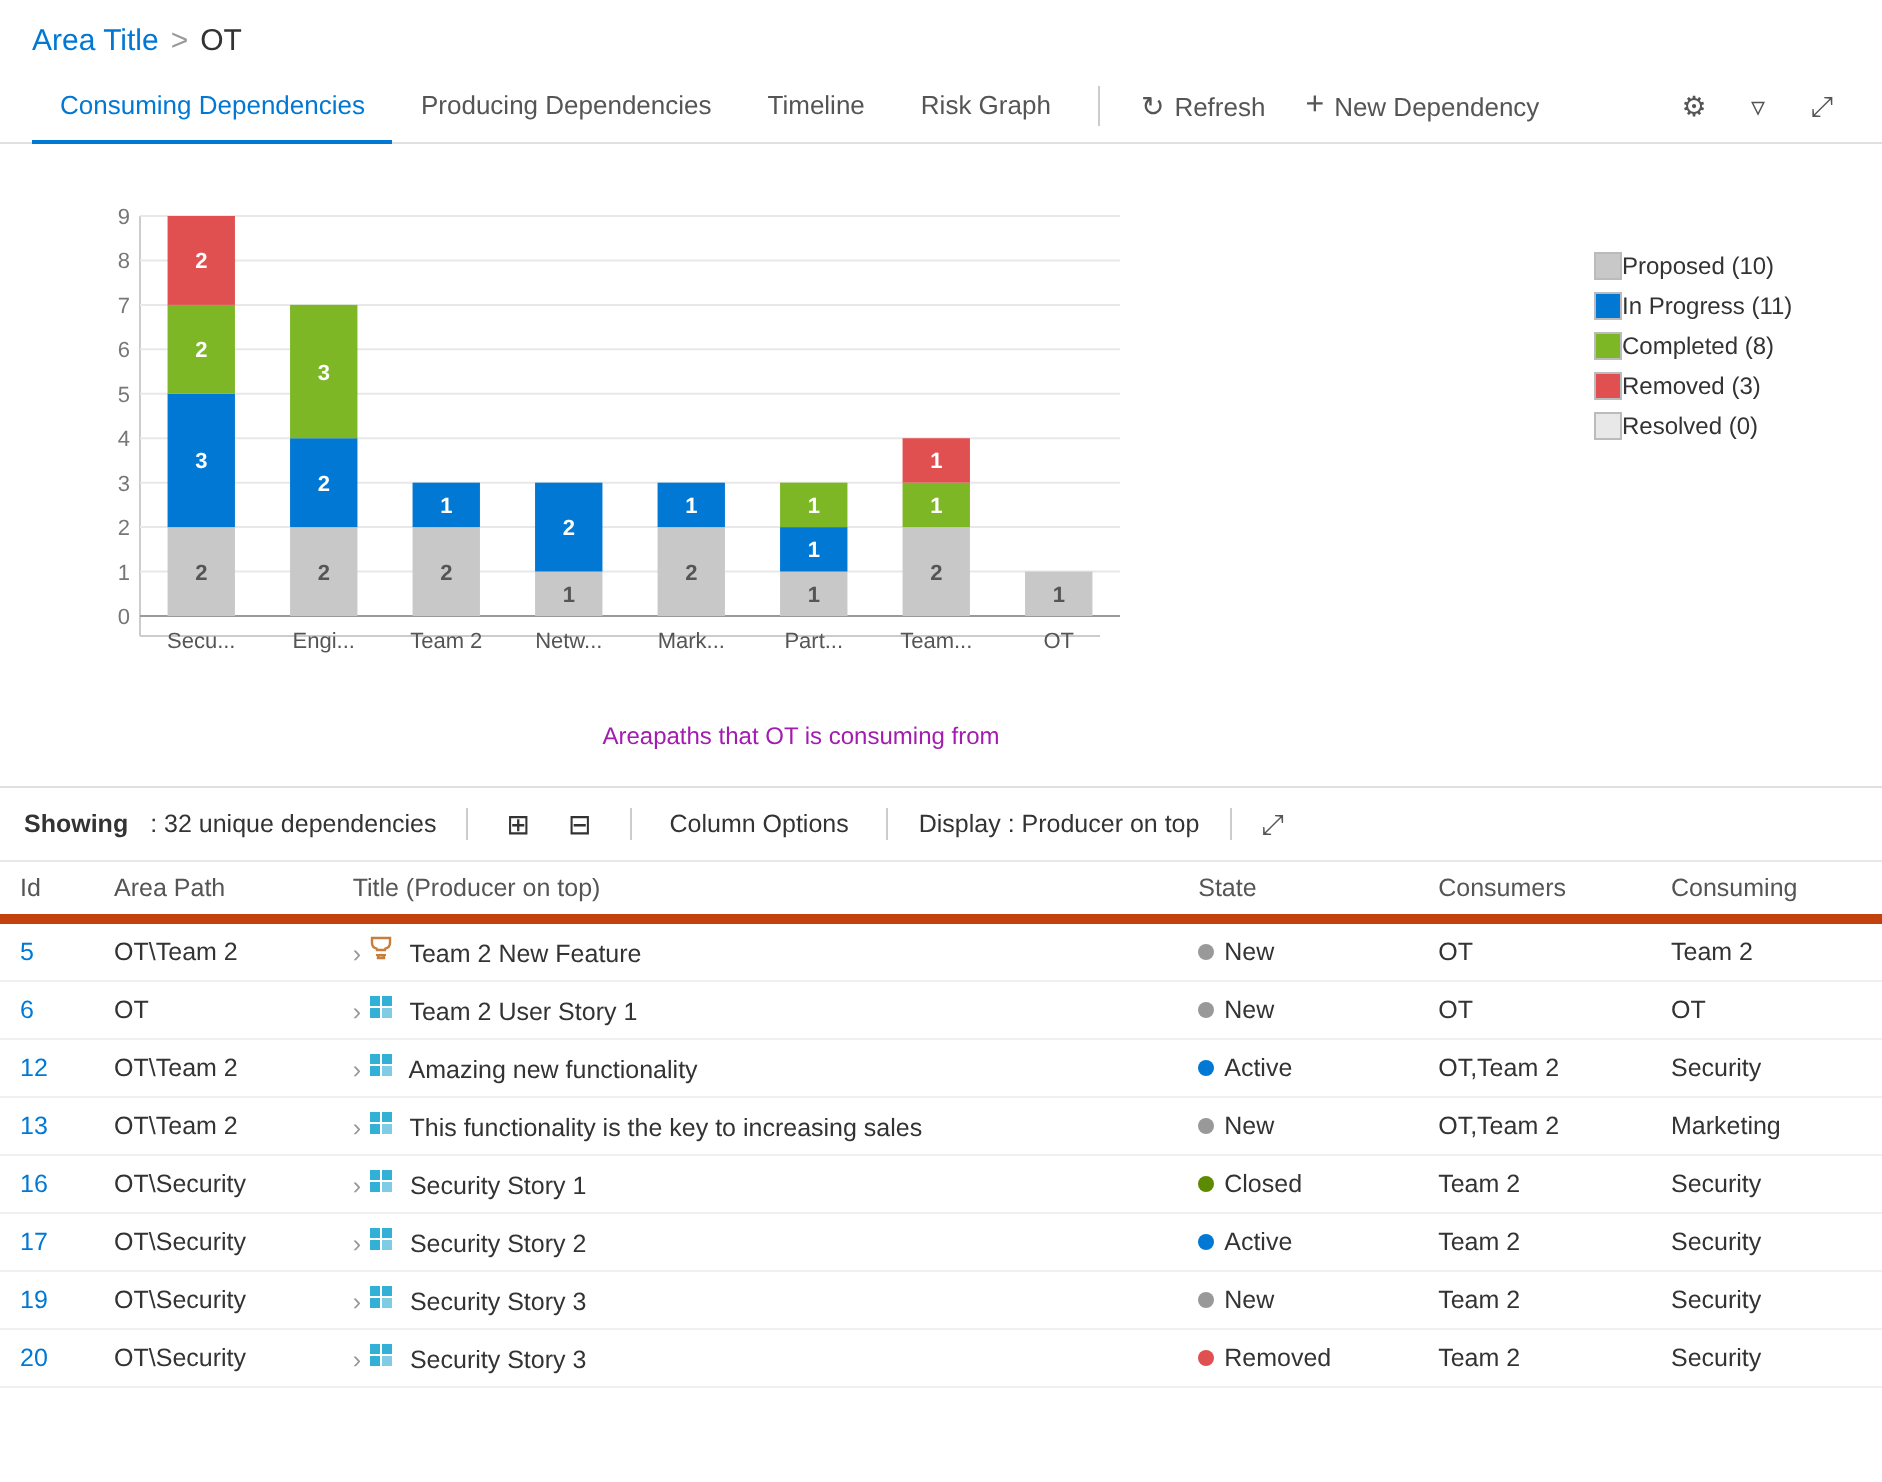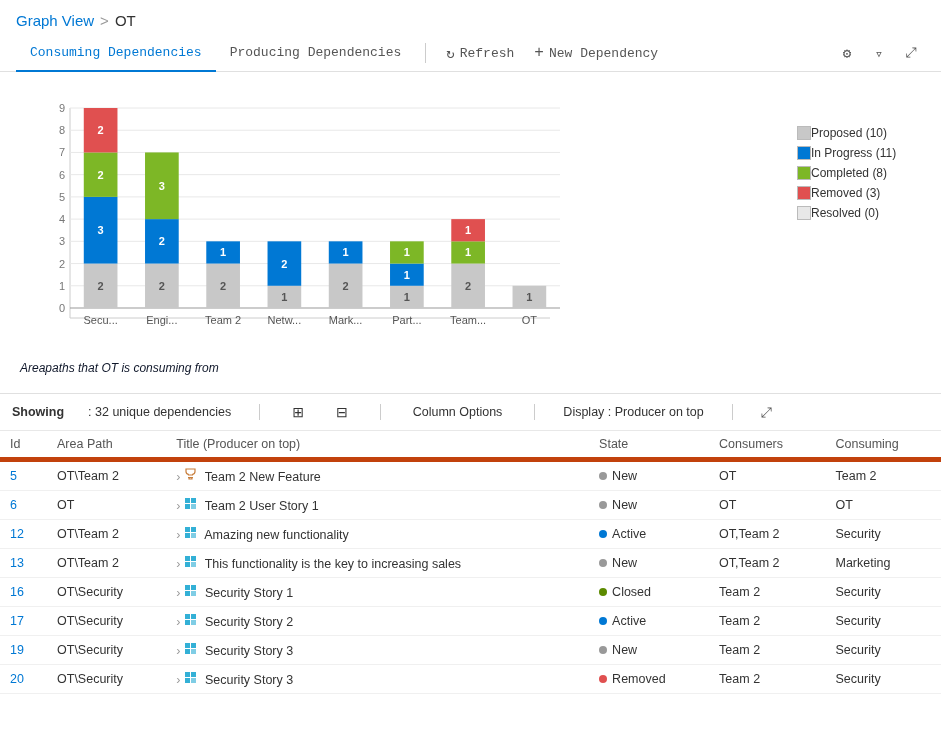--- a/index.html
+++ b/index.html
@@ -5,73 +5,75 @@
     * { box-sizing: border-box; margin: 0; padding: 0; }
     body { font-family: 'Segoe UI', Arial, sans-serif; font-size: 13px; color: #333; background: #fff; }
 
     
     .breadcrumb { display: flex; align-items: center; padding: 12px 16px 6px; font-size: 15px; color: #333; }
     .breadcrumb .area { color: #0078d4; cursor: pointer; }
     .breadcrumb .sep { margin: 0 6px; color: #999; }
     .breadcrumb .current { color: #333; }
 
     
-    .tab-bar { display: flex; align-items: center; padding: 0 16px; border-bottom: 1px solid #e0e0e0; font-family: Liberation Mono, monospace; }
+    .tab-bar { display: flex; align-items: center; padding: 0 16px; border-bottom: 1px solid #e0e0e0; }
     .tab { padding: 10px 14px; cursor: pointer; color: #555; font-size: 13px; border-bottom: 2px solid transparent; margin-bottom: -1px; white-space: nowrap; }
     .tab.active { color: #0078d4; border-bottom: 2px solid #0078d4; font-weight: 500; }
     .tab-divider { width: 1px; height: 20px; background: #ccc; margin: 0 10px; }
     .tab-action { display: flex; align-items: center; padding: 6px 10px; cursor: pointer; color: #555; font-size: 13px; gap: 5px; }
     .tab-actions-right { margin-left: auto; display: flex; align-items: center; gap: 4px; }
     .icon-btn { width: 28px; height: 28px; display: flex; align-items: center; justify-content: center; cursor: pointer; color: #555; font-size: 14px; border-radius: 2px; }
 
     
     .chart-container { padding: 16px 20px 10px; display: flex; }
     .chart-area { flex: 1; position: relative; }
 
     
     .legend { display: flex; flex-direction: column; gap: 6px; padding: 8px 16px; min-width: 140px; font-size: 12px; align-self: flex-start; margin-top: 30px; }
     .legend-item { display: flex; align-items: center; gap: 0; white-space: nowrap; }
     .legend-swatch { width: 14px; height: 14px; border: 1px solid #bbb; flex-shrink: 0; }
 
     
-    .chart-subtitle { text-align: left; font-size: 12px; color: #0f172a; padding-bottom: 8px; font-style: italic; }
+    .chart-subtitle { text-align: center; font-size: 12px; color: #a21caf; padding-bottom: 8px; }
 
     
     .table-area { border-top: 1px solid #e0e0e0; padding: 0; }
 
     
-    .table-toolbar { display: flex; align-items: center; padding: 8px 12px; gap: 24px; border-bottom: 1px solid #e8e8e8; font-size: 12.5px; color: #333; }
+    .table-toolbar { display: flex; align-items: center; padding: 8px 12px; gap: 11px; border-bottom: 1px solid #e8e8e8; font-size: 12.5px; color: #333; }
     .toolbar-sep { width: 1px; height: 16px; background: #ccc; margin: 0 4px; }
     .toolbar-btn { display: flex; align-items: center; gap: 4px; cursor: pointer; padding: 2px 4px; border-radius: 2px; color: #333; }
     .expand-icon { font-size: 14px; }
 
     
     .data-table { width: 100%; border-collapse: collapse; font-size: 12.5px; }
     .data-table th { text-align: left; padding: 6px 10px; color: #555; font-weight: 400; border-bottom: 5px solid #c2410c; white-space: nowrap; }
     .data-table td { padding: 6px 10px; border-bottom: 1px solid #f0f0f0; vertical-align: middle; white-space: nowrap; }
     .id-link { color: #0078d4; cursor: pointer; text-decoration: none; }
     .expand-cell { color: #999; margin-right: 4px; }
     .title-icon { color: #666; margin-right: 4px; font-size: 11px; }
     .state-dot { display: inline-block; width: 8px; height: 8px; border-radius: 50%; margin-right: 5px; }
     .showing-label { font-weight: 600; }
 
     .full-expand-icon { font-size: 14px; cursor: pointer; color: #555; }
   </style>
 </head>
 <body>
 
 <div class="breadcrumb">
-  <span class="area">Graph View</span>
+  <span class="area">Area Title</span>
   <span class="sep">&gt;</span>
   <span class="current">OT</span>
 </div>
 
 <div class="tab-bar">
   <div class="tab active">Consuming Dependencies</div>
   <div class="tab">Producing Dependencies</div>
+  <div class="tab">Timeline</div>
+  <div class="tab">Risk Graph</div>
   <div class="tab-divider"></div>
   <div class="tab-action">
     <span style="font-size:14px;">↻</span>
     <span>Refresh</span>
   </div>
   <div class="tab-action">
     <span style="font-size:16px; font-weight:300;">+</span>
     <span>New Dependency</span>
   </div>
   <div class="tab-actions-right">

